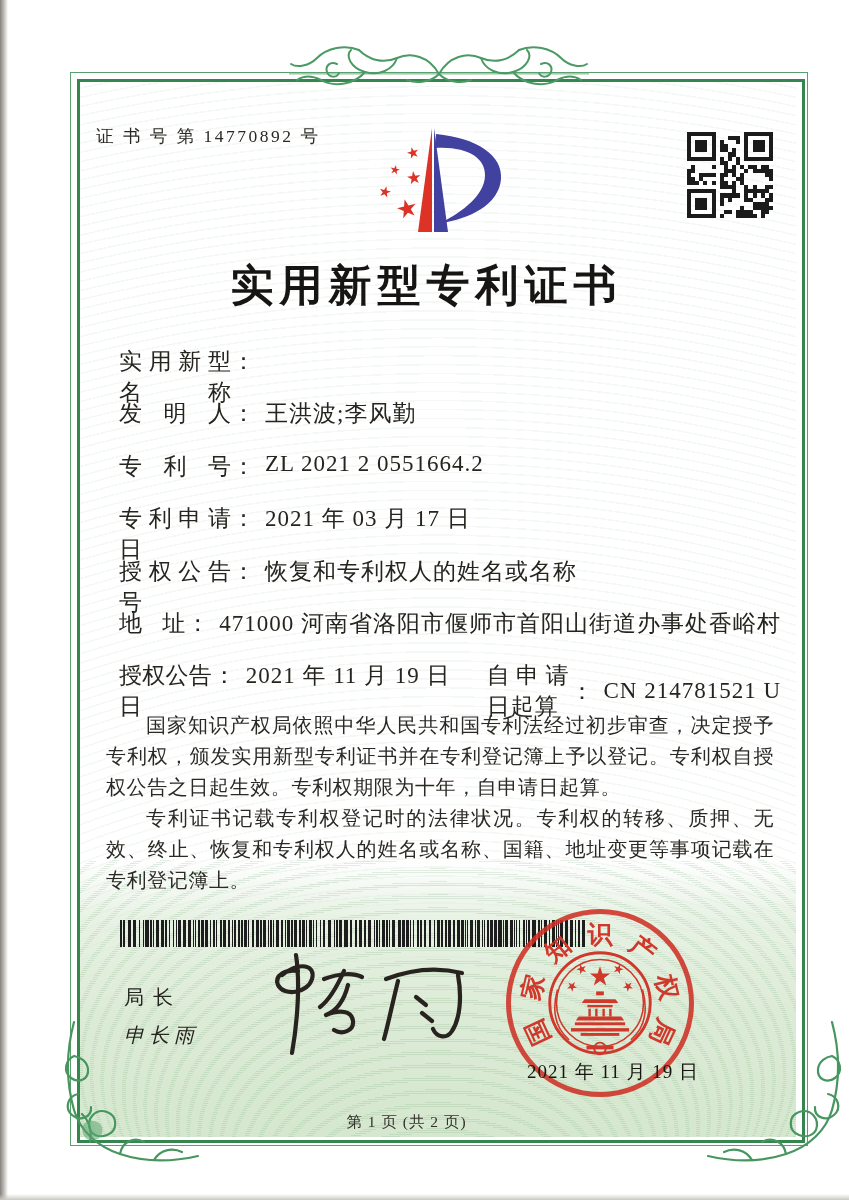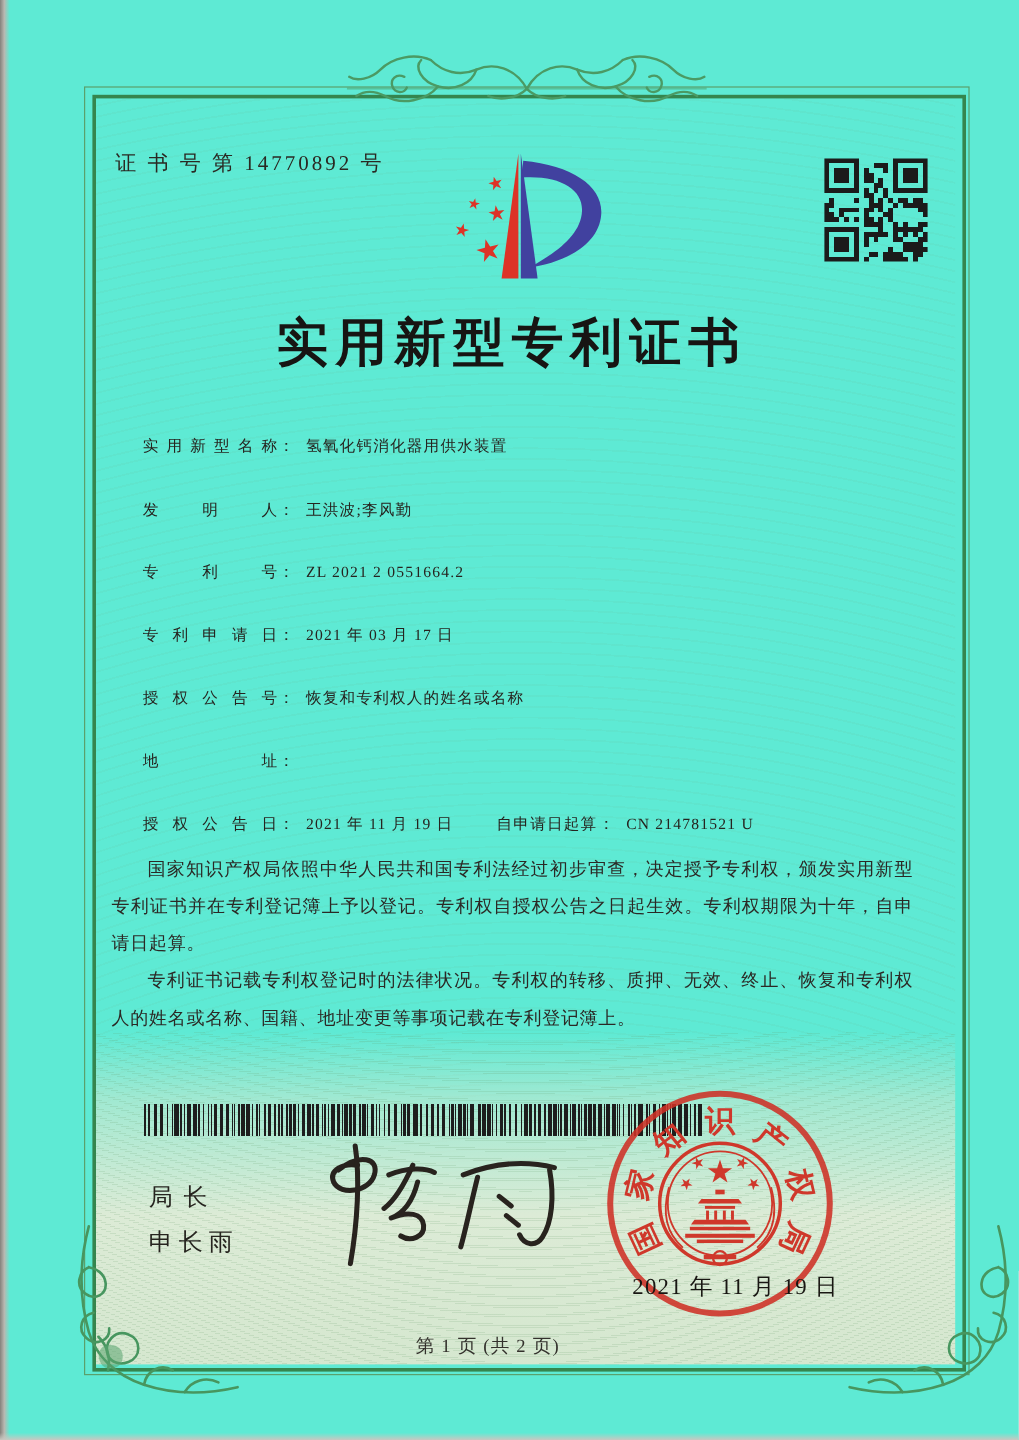--- a/index.html
+++ b/index.html
@@ -1,18 +1,18 @@
 <!DOCTYPE html>
 <html><head>
 <meta charset="utf-8">
 <style>
   html,body{margin:0;padding:0;background:#e9e8e3;}
   .page{
     position:relative;width:849px;height:1200px;margin:0 auto;
-    background:#5eead4;overflow:hidden;
+    background:#ffffff;overflow:hidden;
     font-family:"Liberation Serif","DejaVu Serif",serif;color:#2e2c28;
   }
   
   .scan-left{position:absolute;left:0;top:0;bottom:0;width:8px;
     background:linear-gradient(90deg,#83827c 0%,#b9b8b1 45%,rgba(185,184,177,0) 100%);}
   .scan-bottom{position:absolute;left:0;right:0;bottom:0;height:6px;
     background:linear-gradient(0deg,#c9c8c1 0%,rgba(201,200,193,0) 100%);}
 
   
   .frame-outer{position:absolute;left:70px;top:72px;width:736px;height:1072px;
@@ -32,38 +32,38 @@
 
   
   .cert-no{position:absolute;left:96px;top:124px;font-size:17.5px;letter-spacing:2.5px;color:#2a2822;}
   .logo{position:absolute;left:363px;top:112px;width:150px;height:130px;}
   .qr{position:absolute;left:687px;top:132px;width:86px;height:86px;}
   .title{position:absolute;left:4px;right:0;top:257px;text-align:center;
     font-size:43px;font-weight:700;letter-spacing:6px;color:#171513;}
 
   
   .fields{position:absolute;left:119px;top:346px;width:662px;}
-  .frow{display:flex;align-items:center;height:52.4px;font-size:13px;}
+  .frow{display:flex;align-items:flex-start;height:52.4px;font-size:23px;}
   .flabel{display:inline-block;width:112px;text-align:justify;text-align-last:justify;color:#26241f;}
   .fcolon{margin:0 10px 0 1px;color:#26241f;}
   .fvalue{letter-spacing:1px;color:#26241f;white-space:nowrap;}
   .fgroup2{display:flex;align-items:center;margin-left:36px;}
   .fgroup2 .flabel{width:auto;text-align-last:auto;letter-spacing:1px;}
 
   
-  .legal{position:absolute;left:93px;top:710px;width:668px;font-size:15px;
+  .legal{position:absolute;left:106px;top:710px;width:668px;font-size:20px;
     line-height:31px;letter-spacing:.6px;text-align:justify;color:#2b2925;}
   .legal p{margin:0;text-indent:2em;}
 
   
   .barcode{position:absolute;left:120px;top:920px;width:470px;height:27px;}
 
   
   .dir-title{position:absolute;left:124px;top:984px;font-size:20px;letter-spacing:9px;color:#26241f;font-family:Liberation Mono, monospace;}
-  .dir-name{position:absolute;left:124px;top:1022px;font-size:20px;letter-spacing:5px;color:#26241f;}
+  .dir-name{position:absolute;left:124px;top:1022px;font-size:20px;letter-spacing:5px;color:#26241f;font-style:italic;}
   .sig{position:absolute;left:240px;top:945px;width:230px;height:115px;}
   .sig path{fill:none;stroke:#28231e;stroke-width:4.2;stroke-linecap:round;stroke-linejoin:round;}
 
   
   .seal{position:absolute;left:506px;top:909px;width:188px;height:188px;border-radius:50%;
     border:5px solid rgba(206,48,38,.88);box-sizing:border-box;}
   .seal-char{position:absolute;left:50%;top:50%;font-size:25px;font-weight:700;color:#cf382b;
     font-family:"Liberation Serif","DejaVu Serif",serif;}
   .emblem{position:absolute;left:50%;top:50%;transform:translate(-50%,-50%);}
   .seal-date{position:absolute;left:520px;top:1059px;width:186px;text-align:center;
@@ -363,21 +363,20 @@
         <rect x="16" y="20" width="1" height="1" fill="#1b1b1b"></rect>
         <rect x="18" y="20" width="1" height="1" fill="#1b1b1b"></rect>
       </svg></div>
 
   <div class="title">实用新型专利证书</div>
 
   <div class="fields">
     <div class="frow">
       <span class="flabel">实用新型名称</span>
         <span class="fcolon">：</span>
-      <span class="fvalue">氢氧化钙消化器用供水装置</span>
     </div>
     <div class="frow">
       <span class="flabel">发明人</span>
         <span class="fcolon">：</span>
       <span class="fvalue">王洪波;李风勤</span>
     </div>
     <div class="frow">
       <span class="flabel">专利号</span>
         <span class="fcolon">：</span>
       <span class="fvalue">ZL 2021 2 0551664.2</span>
@@ -388,20 +387,21 @@
       <span class="fvalue">2021 年 03 月 17 日</span>
     </div>
     <div class="frow">
       <span class="flabel">授权公告号</span>
         <span class="fcolon">：</span>
       <span class="fvalue">恢复和专利权人的姓名或名称</span>
     </div>
     <div class="frow">
       <span class="flabel">地址</span>
         <span class="fcolon">：</span>
+      <span class="fvalue">471000 河南省洛阳市偃师市首阳山街道办事处香峪村</span>
     </div>
     <div class="frow">
       <span class="flabel">授权公告日</span>
         <span class="fcolon">：</span>
       <span class="fvalue">2021 年 11 月 19 日</span>
       <span class="fgroup2">
         <span class="flabel">自申请日起算</span>
           <span class="fcolon">：</span>
         <span class="fvalue">CN 214781521 U</span>
       </span>

